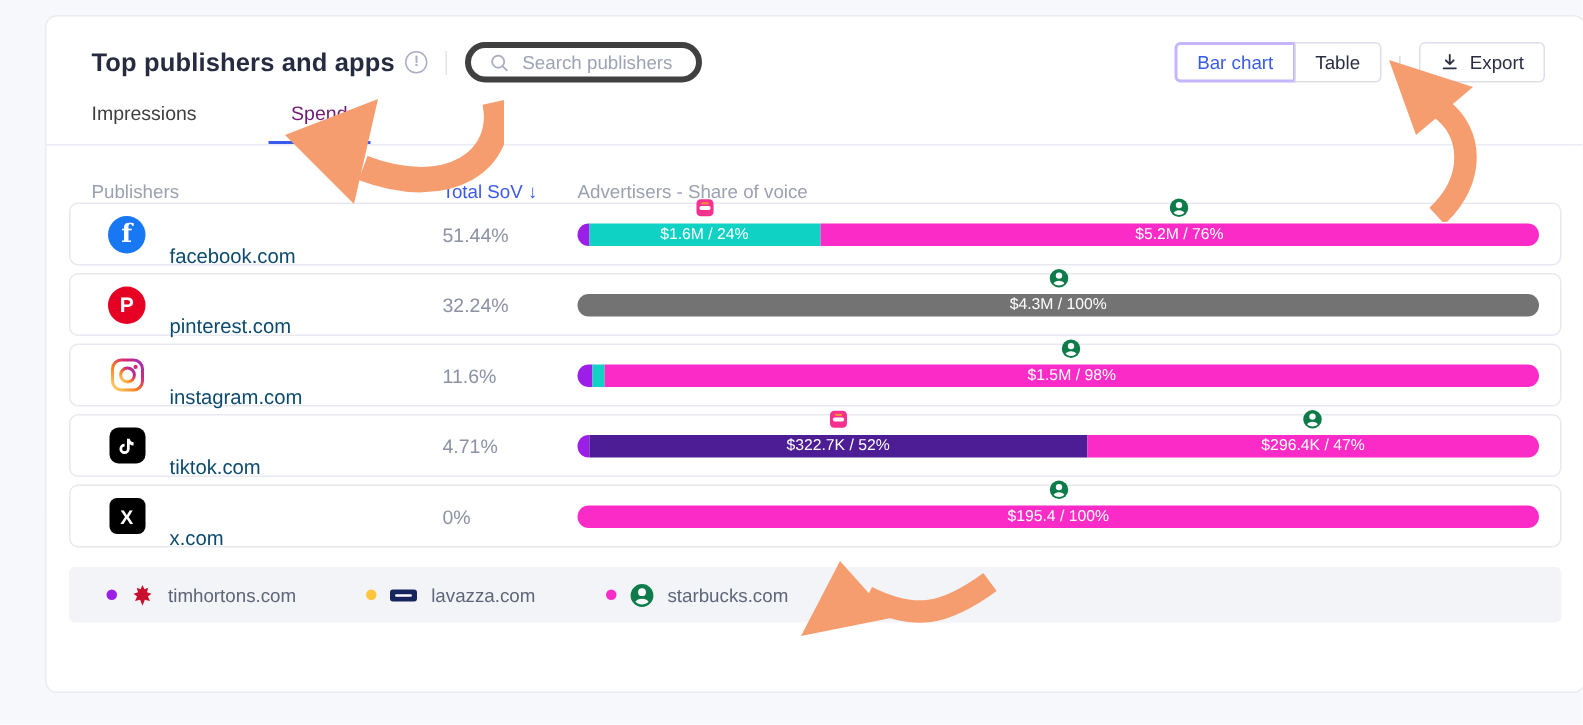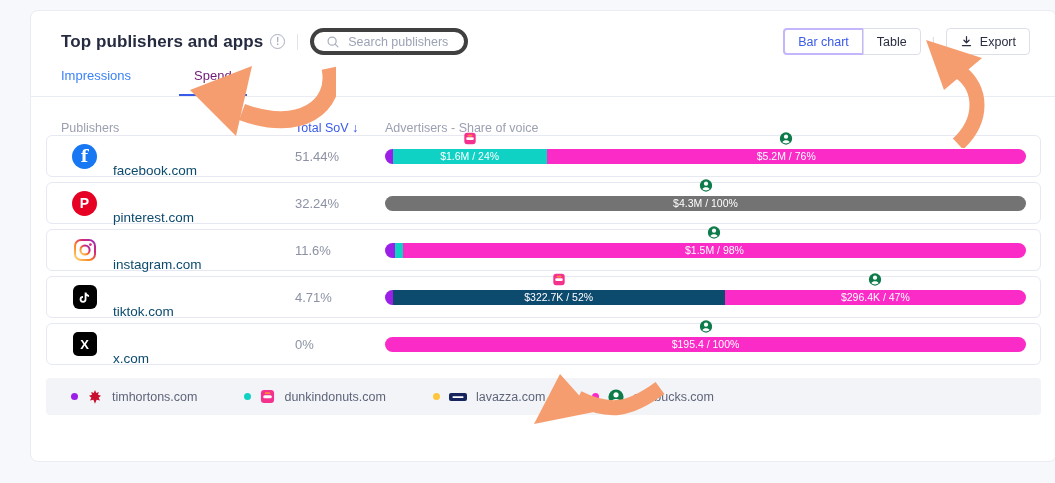--- a/index.html
+++ b/index.html
@@ -22,21 +22,21 @@
   .hdr-right { margin-left:auto; display:flex; align-items:center; }
   .btn { height:27px; display:flex; align-items:center; justify-content:center; font-size:12.5px;
          background:#fff; cursor:pointer; padding:0 13px; color:#2A2E43; }
   .btn-bar { border:2px solid #c4b5fd; color:#3A5AE9; border-radius:4px 0 0 4px; }
   .btn-table { border:1px solid #DCDFEA; border-left:1px solid #DCDFEA; border-radius:0 4px 4px 0; margin-left:-1px; }
   .seg-sep { color:#D7DAE4; font-size:12px; margin:0 11px; }
   .btn-export { border:1px solid #DCDFEA; border-radius:4px; gap:7px; }
 
   
   .tabs-row { margin-top:13px; padding:0 30px; border-bottom:1px solid #EAECF3; display:flex; }
-  .tab { font-size:13px; color:#3b82f6; padding:0 0 13px 0; margin-right:48px; cursor:pointer; }
+  .tab { font-size:13px; color:#404040; padding:0 0 13px 0; margin-right:48px; cursor:pointer; }
   .tab.active { color:#701a75; padding:0 15px 11px 15px; border-bottom:2px solid #3A5AE9; margin-right:0; }
 
   
   .cols-row { display:flex; align-items:flex-end; height:37px; padding:0 26px 0 30px;
               font-size:12.5px; color:#9CA1B2; margin-top:1px; }
   .col-pub { width:234px; }
   .col-sov { width:90px; color:#3A5AE9; cursor:pointer; }
   .col-adv { flex:1; }
 
   
@@ -227,21 +227,21 @@
                 <path d="M13.6 4.8 c-1.7-.3-2.9-1.4-3.2-3 h-2.2 v8.4 a2 2 0 1 1 -2-2 v-2.2 a4.2 4.2 0 1 0 4.2 4.2 v-3.9 c.8.6 1.9 1 3.2 1.1 z" fill="#fff"></path>
               </svg>
             </span>
         </span>
         <span class="pub-name">tiktok.com</span>
       </div>
       <div class="cell-sov">4.71%</div>
       <div class="cell-bar">
           <div class="bar">
         <div class="bseg" style="width: 1.2%; background-color: rgb(156, 31, 232);"></div>
-        <div class="bseg" style="width: 51.8%; background-color: #0c4a6e;">
+        <div class="bseg" style="width: 51.8%; background-color: #4c1d95;">
           <span class="seg-icon">
                 <svg viewBox="0 0 16 16">
                   <rect x="1" y="1" width="14" height="14" rx="3.5" fill="#F5318E"></rect>
                   <rect x="5" y="3.4" width="6" height="2" rx="1" fill="#FF8A3C"></rect>
                   <rect x="3.4" y="6.6" width="9.2" height="3.2" rx="1.6" fill="#fff"></rect>
                 </svg>
               </span>
           <span class="seg-label">$322.7K / 52%</span>
         </div>
         <div class="bseg" style="width: 47%; background-color: rgb(251, 43, 199);">
@@ -286,31 +286,20 @@
 
   <div class="legend">
     <div class="legend-item">
       <span class="dot" style="background-color: rgb(156, 31, 232);"></span>
       <span class="legend-brand">
           <svg width="16" height="16" viewBox="0 0 16 16">
             <path d="M8 1 L9.3 3.9 L11.8 2.9 L11 5.8 L14 6.8 L11.6 8.7 L13 11.6 L9.6 10.8 L8 14.8 L6.4 10.8 L3 11.6 L4.4 8.7 L2 6.8 L5 5.8 L4.2 2.9 L6.7 3.9 Z" fill="#C8102E"></path>
           </svg>
         </span>
       <span class="legend-label">timhortons.com</span>
-    </div>
-    <div class="legend-item">
-      <span class="dot" style="background-color: rgb(16, 210, 196);"></span>
-      <span class="legend-brand">
-          <svg width="15" height="15" viewBox="0 0 16 16">
-            <rect x="1" y="1" width="14" height="14" rx="3.5" fill="#F5318E"></rect>
-            <rect x="5" y="3.4" width="6" height="2" rx="1" fill="#FF8A3C"></rect>
-            <rect x="3.4" y="6.6" width="9.2" height="3.2" rx="1.6" fill="#fff"></rect>
-          </svg>
-        </span>
-      <span class="legend-label">dunkindonuts.com</span>
     </div>
     <div class="legend-item">
       <span class="dot" style="background-color: rgb(255, 197, 61);"></span>
       <span class="legend-brand">
           <svg width="18" height="10" viewBox="0 0 18 10">
             <rect x="0" y="1" width="18" height="8" rx="2" fill="#16255E"></rect>
             <rect x="3.4" y="4.2" width="11.2" height="1.7" rx=".85" fill="#fff"></rect>
           </svg>
         </span>
       <span class="legend-label">lavazza.com</span>

